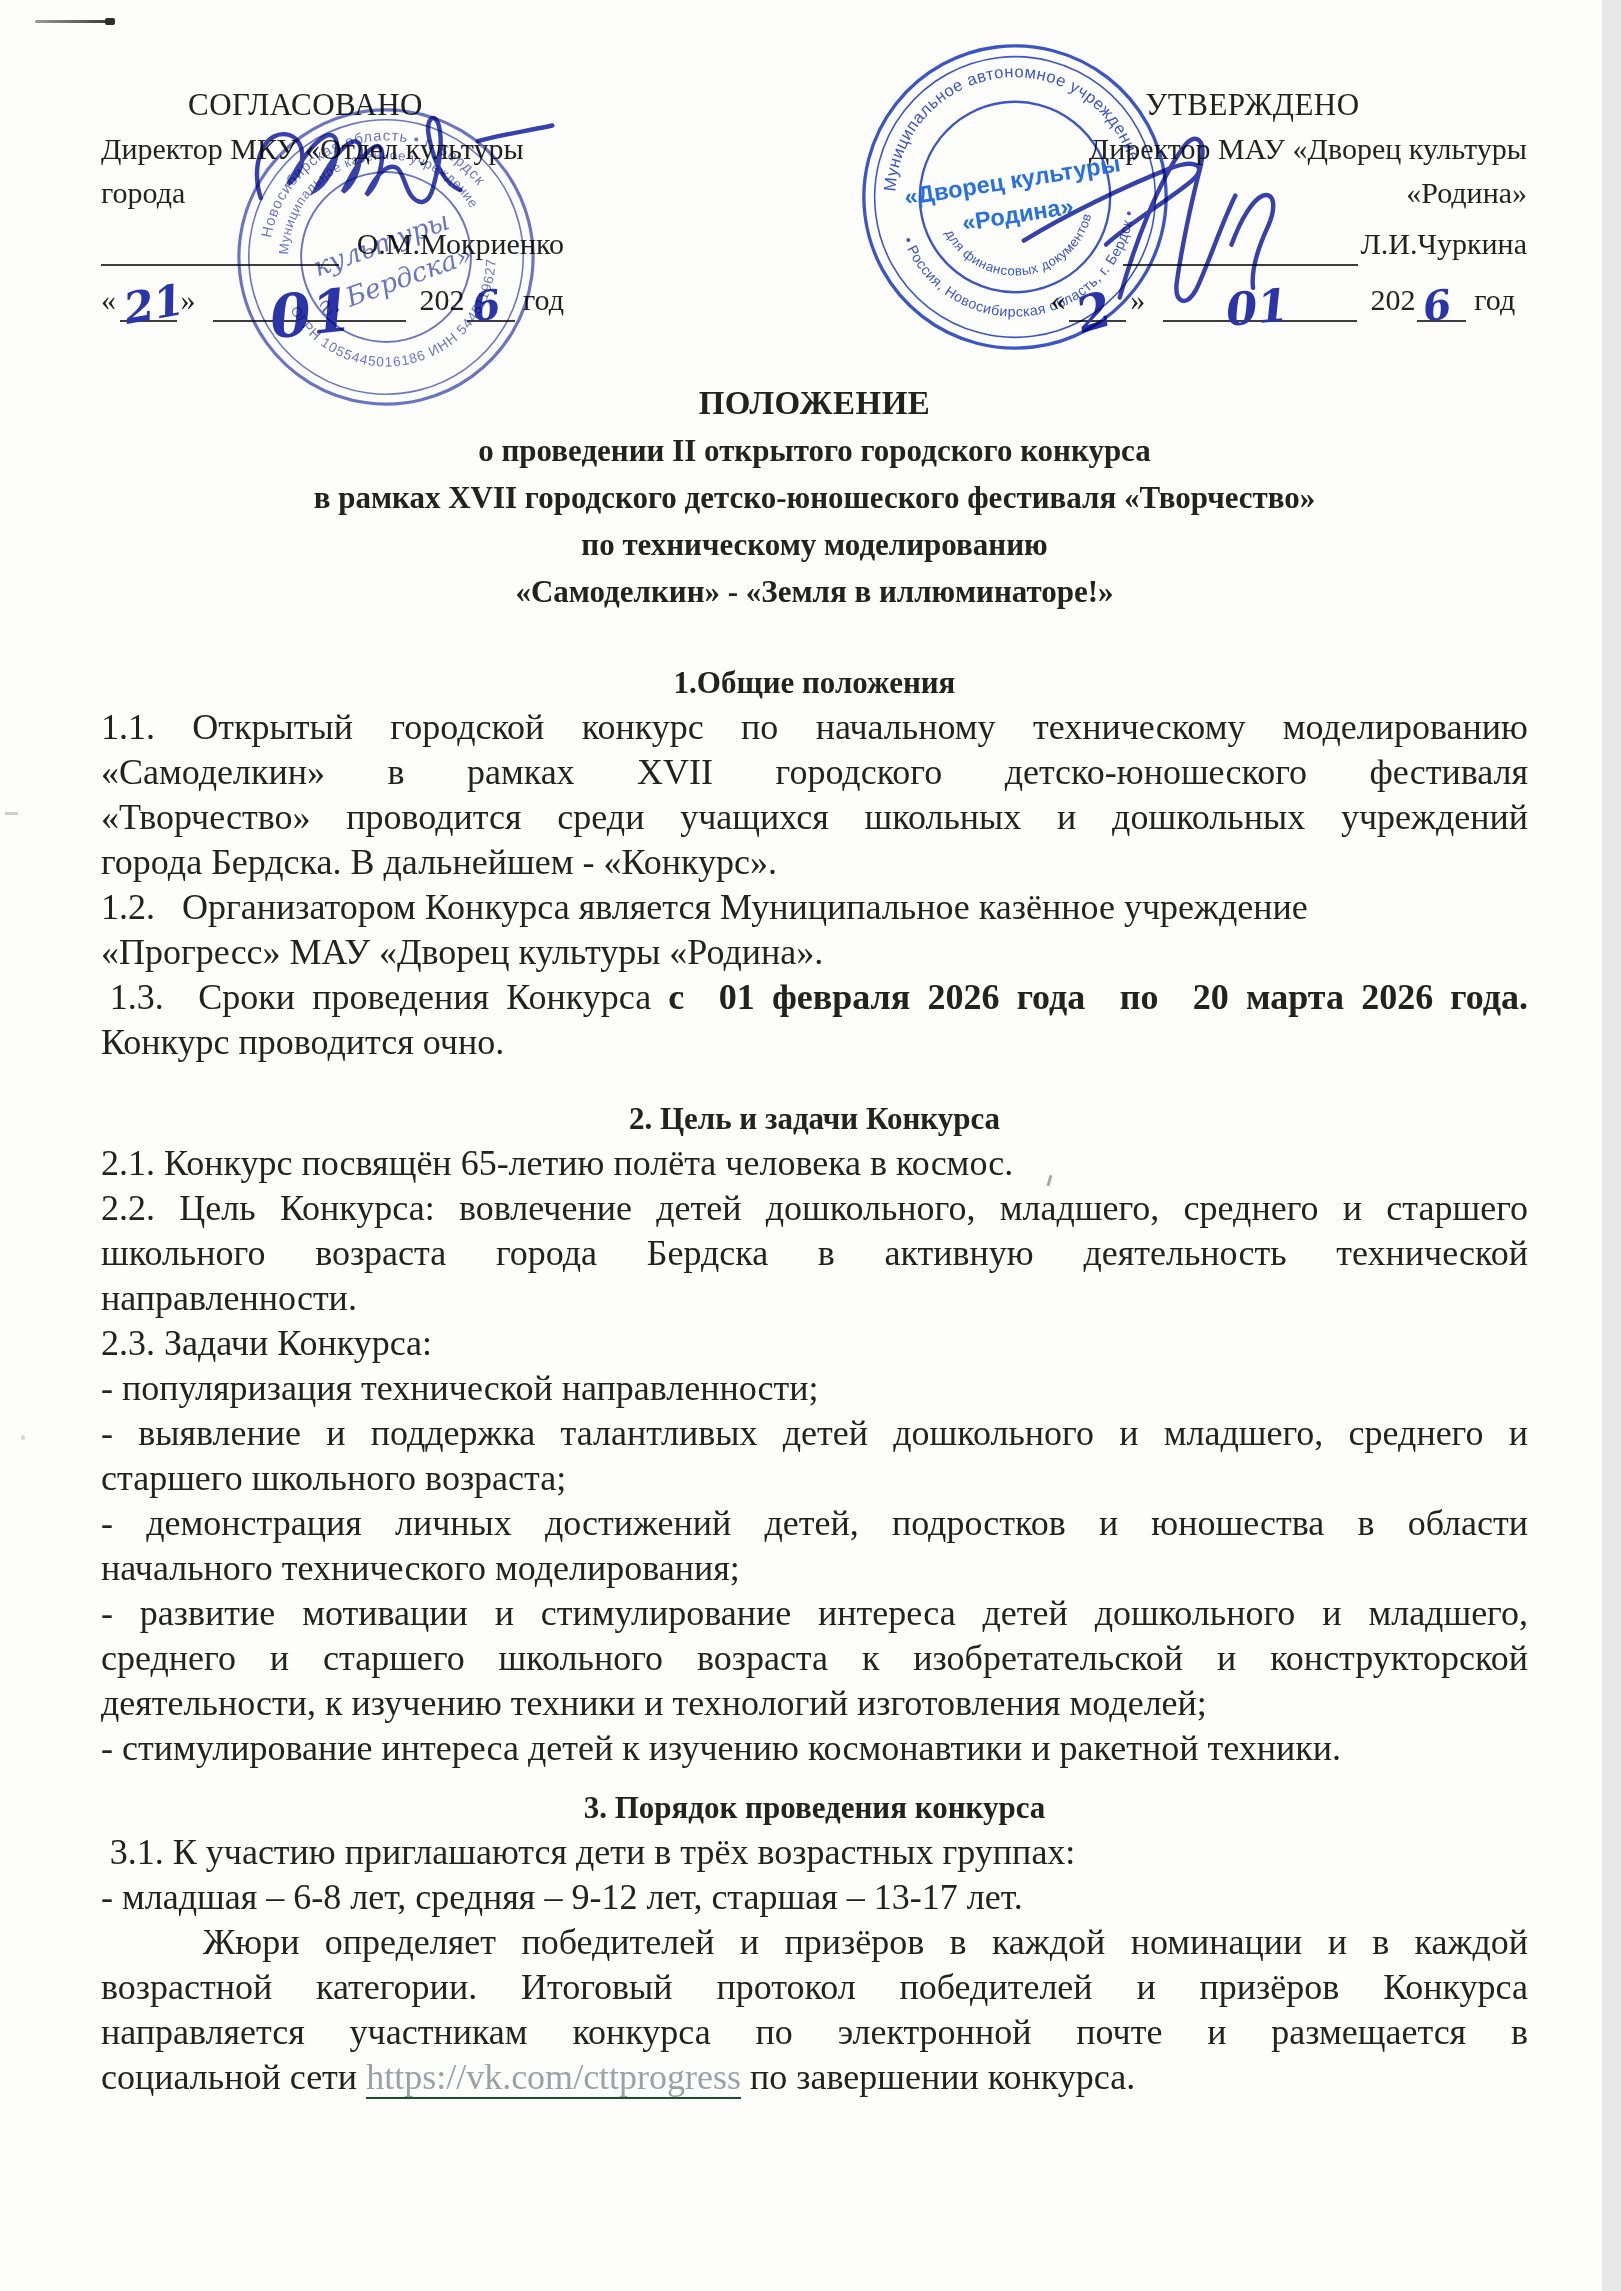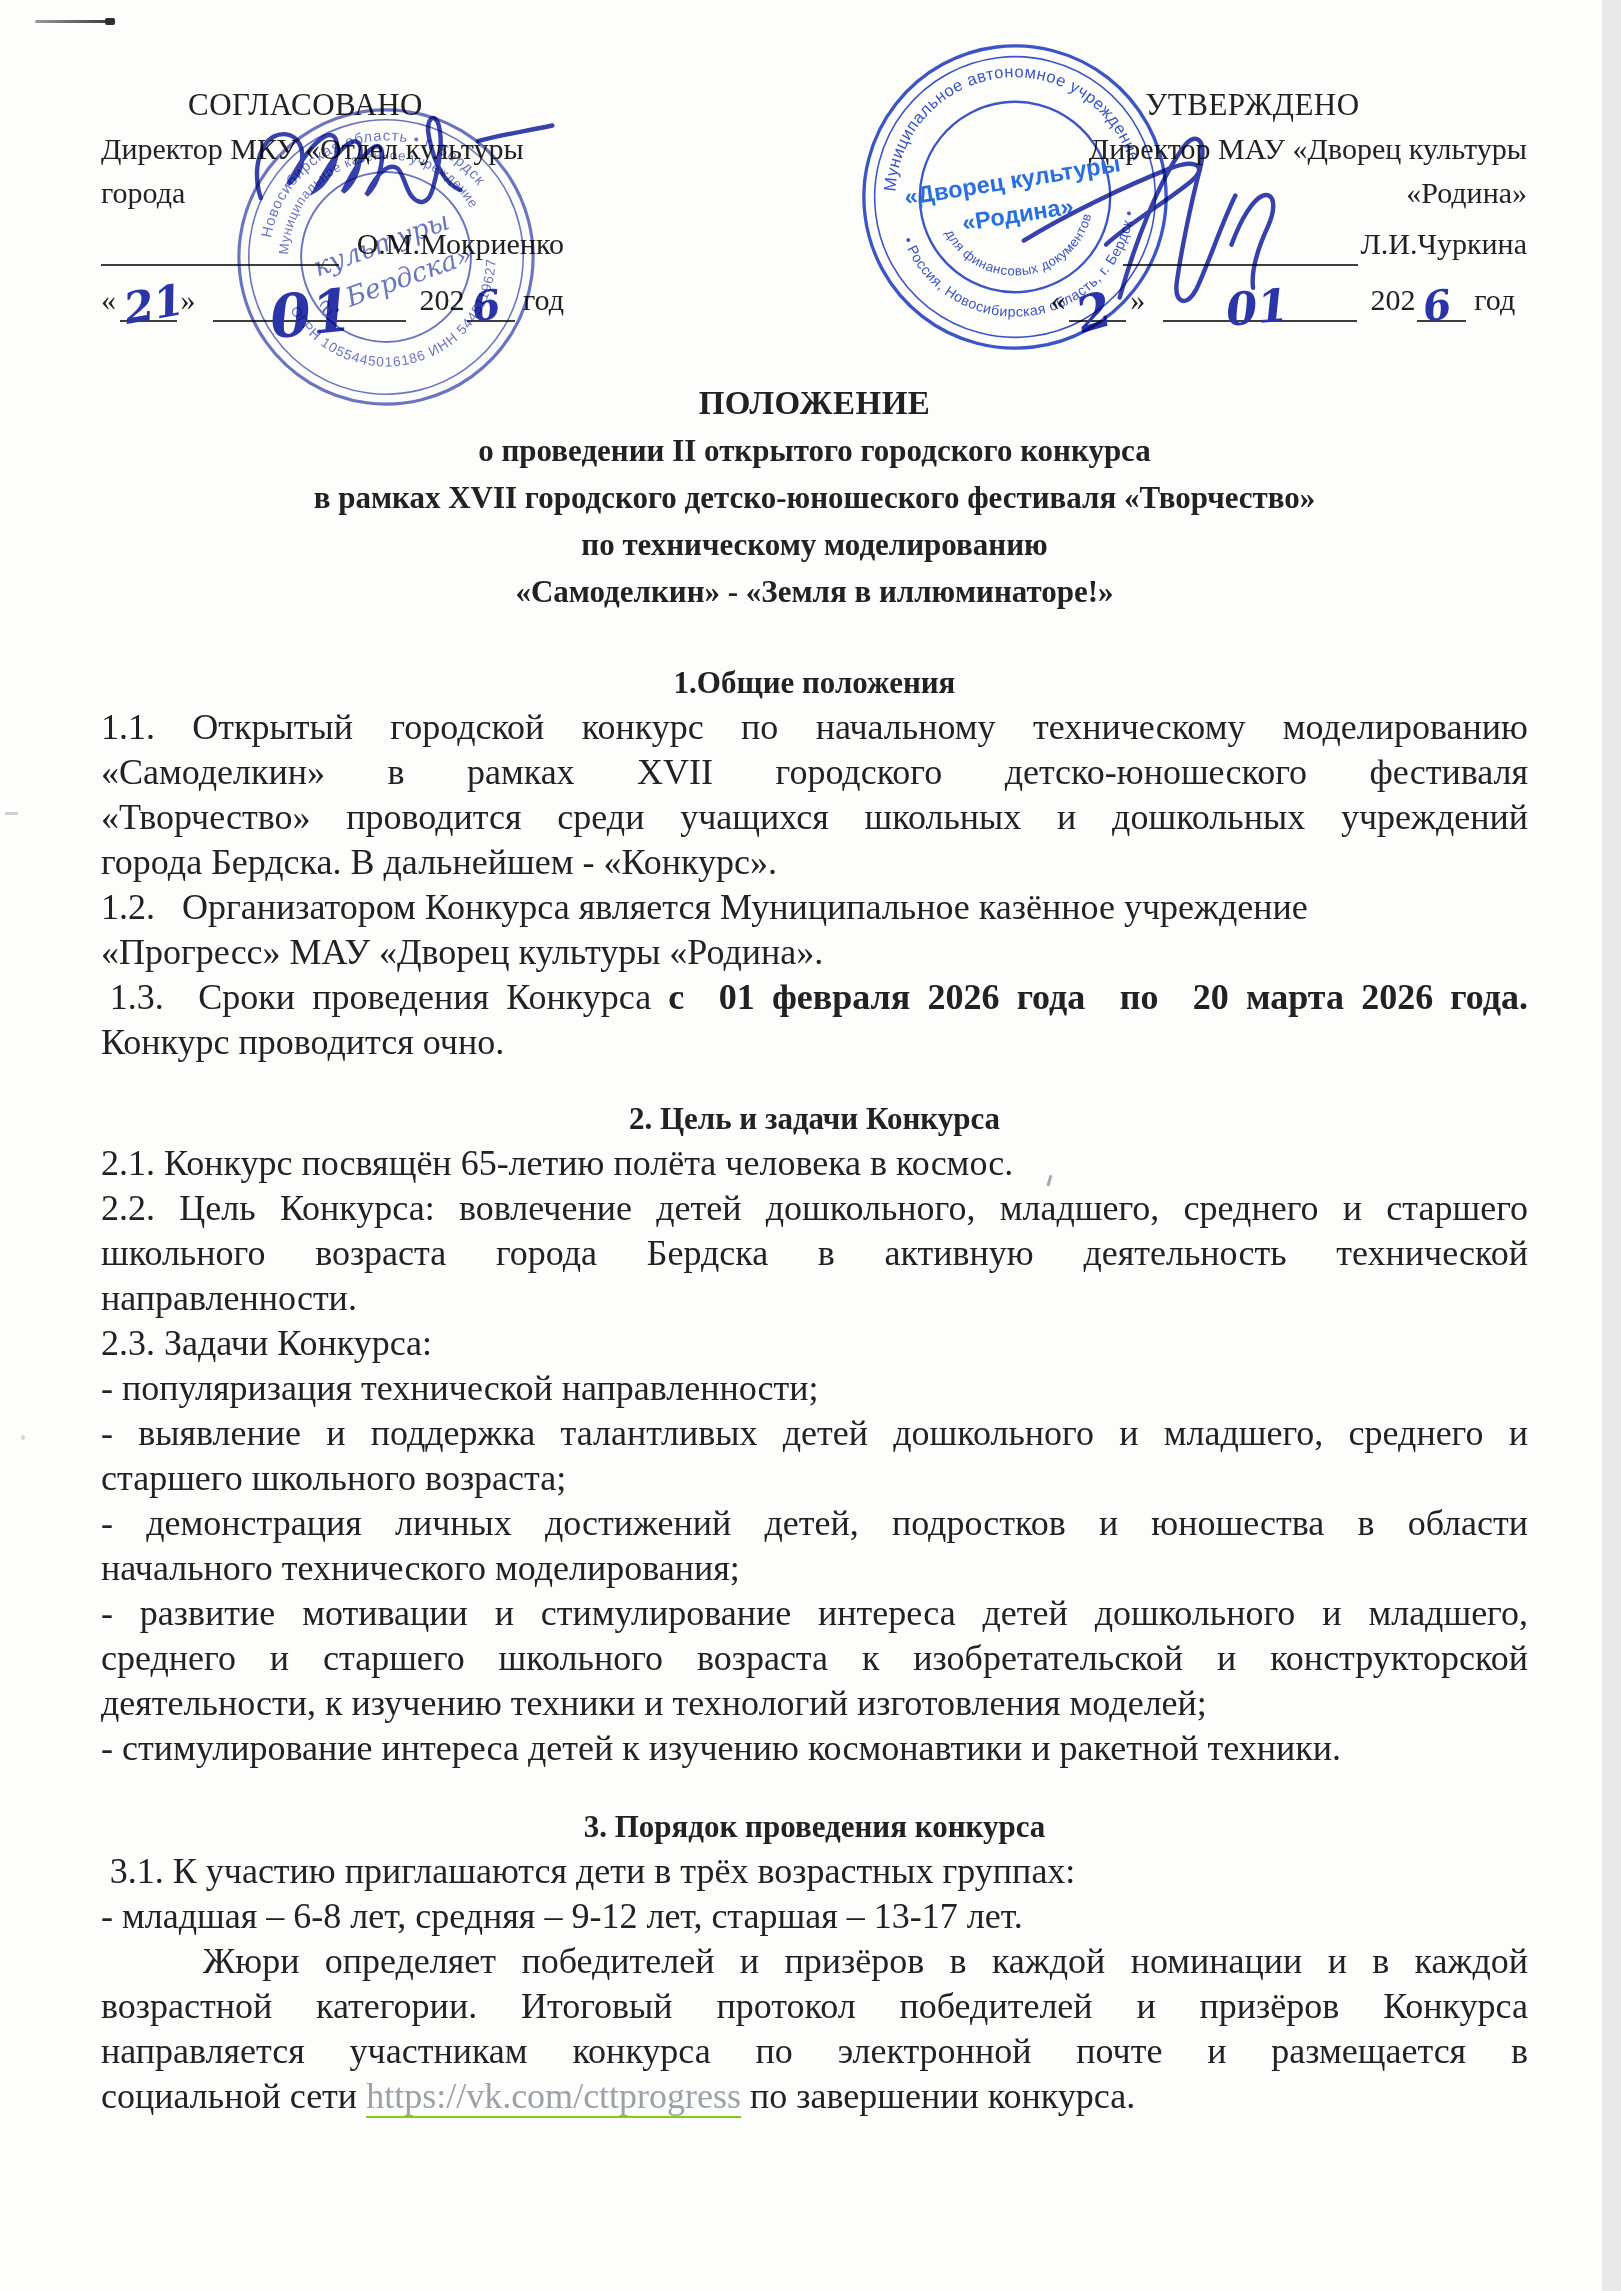--- a/index.html
+++ b/index.html
@@ -40,26 +40,26 @@
   .stamp,.sig{position:absolute;pointer-events:none;mix-blend-mode:multiply;}
   .stamp-left{left:233px;top:104px;opacity:.82;transform:rotate(-14deg);}
   .stamp-right{left:857px;top:39px;opacity:.92;transform:rotate(-7deg);}
   .sig-left{left:245px;top:102px;opacity:.95;}
   .sig-right{left:1010px;top:125px;opacity:.95;}
   
   .docbody{position:absolute;left:101px;width:1427px;top:380px;}
   .tl{text-align:center;font-weight:bold;font-size:31px;line-height:47px;}
   .tl-first{font-size:33px;letter-spacing:0.5px;}
   .h{font-weight:bold;text-align:center;font-size:31px;line-height:45px;}
-  .mt1{margin-top:45px;} .mt2{margin-top:31px;} .mt3{margin-top:33px;font-family:Liberation Serif, serif;}
+  .mt1{margin-top:45px;} .mt2{margin-top:31px;} .mt3{margin-top:14px;font-family:Liberation Serif, serif;}
   .jline{font-size:36px;line-height:45px;text-align:left;}
   .stretch{text-align:justify;text-align-last:justify;}
   .ind{padding-left:8.8px;}
   .indent1{padding-left:102px;}
-  .doclink{color:#9aa1a9;text-decoration:none;border-bottom:2px solid #84cc16;cursor:pointer;}
+  .doclink{color:#9aa1a9;text-decoration:none;border-bottom:2px solid #14532d;cursor:pointer;}
 </style>
 </head>
 <body>
 
 <div class="page">
 
   <div class="art art-line"></div>
   <div class="art art-mark1"></div>
   <div class="art art-mark2"></div>
   <div class="art art-tick"></div>

